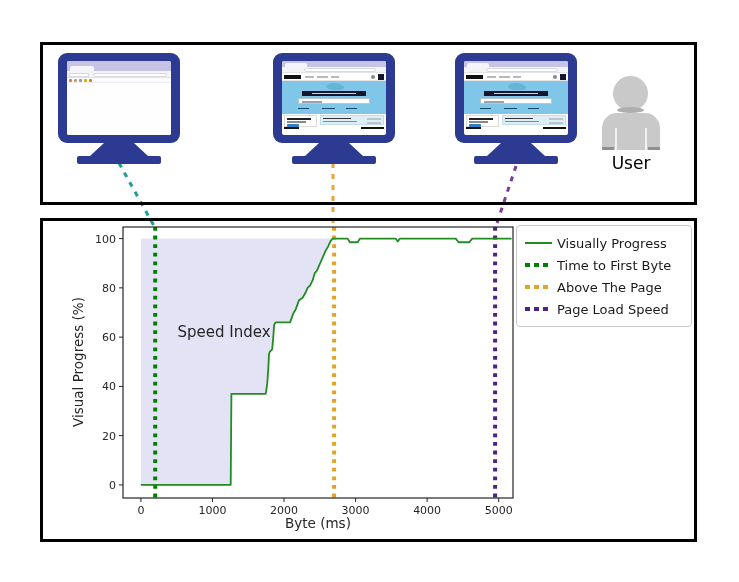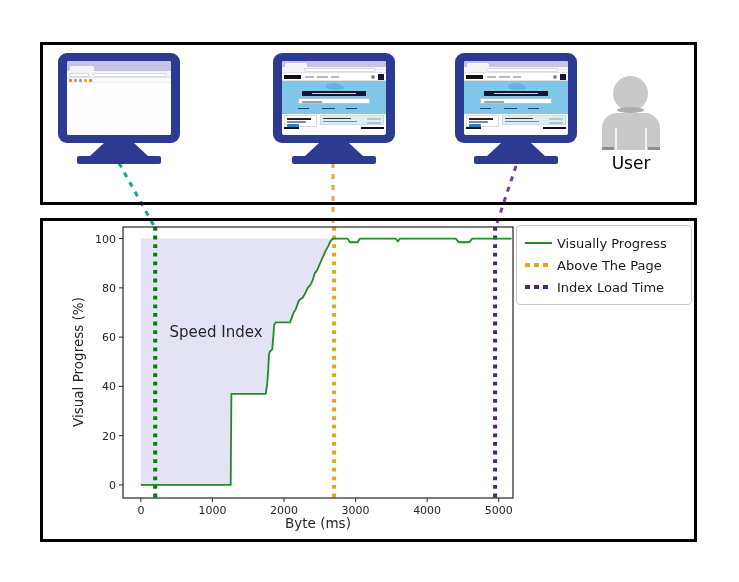--- a/index.html
+++ b/index.html
@@ -74,21 +74,21 @@
   .user-arm-r{position:absolute;left:43px;top:52px;width:1.5px;height:22px;background:#f2f2f2;}
   .user-cuff-l{position:absolute;left:0;top:71px;width:12px;height:3px;background:#8f8f8f;}
   .user-cuff-r{position:absolute;left:46px;top:71px;width:12px;height:3px;background:#8f8f8f;}
   .user-label{position:absolute;left:-10px;top:77px;width:78px;text-align:center;font-size:17px;color:#000;}
 
   
   #chart-svg{position:absolute;left:42px;top:221px;width:655px;height:320px;z-index:2;pointer-events:none;}
   #ylabel{position:absolute;left:78px;top:362px;transform:translate(-50%,-50%) rotate(-90deg);
           white-space:nowrap;font-size:13.5px;color:#262626;z-index:2;}
   #xlabel{position:absolute;left:168px;top:515px;width:300px;text-align:center;font-size:13.5px;color:#262626;z-index:2;}
-  #speed-index-label{position:absolute;transform:translate(-50%,-50%);font-size:15px;color:#262626;z-index:2;white-space:nowrap;}
+  #speed-index-label{position:absolute;transform:translate(-50%,-50%);font-size:15px;color:#262626;z-index:2;white-space:nowrap;margin-left:8px;}
 
   
   #legend{position:absolute;left:516px;top:225px;width:176px;background:rgba(255,255,255,0.95);
           border:1px solid #c9c9c9;border-radius:4px;padding:6px 8px;z-index:3;}
   .legend-row{display:flex;align-items:center;height:22px;font-size:13px;color:#1a1a1a;}
   .sw{flex:0 0 32px;display:flex;align-items:center;}
   .sw.line i{display:block;width:27px;height:2.3px;}
   .sw.dots i{display:block;width:4.5px;height:4.5px;margin-right:4.5px;}
   .legend-label{white-space:nowrap;}
 </style>
@@ -281,29 +281,37 @@
 
   <div id="legend">
     <div class="legend-row">
       <span class="sw line">
           <i style="background: rgb(34, 139, 34);"></i>
         </span>
       <span class="legend-label">Visually Progress</span>
     </div>
     <div class="legend-row">
       <span class="sw dots">
+          <i style="background: rgb(0, 128, 0);"></i>
+          <i style="background: rgb(0, 128, 0);"></i>
+          <i style="background: rgb(0, 128, 0);"></i>
+        </span>
+      <span class="legend-label">Time to First Byte</span>
+    </div>
+    <div class="legend-row">
+      <span class="sw dots">
           <i style="background: rgb(226, 164, 39);"></i>
           <i style="background: rgb(226, 164, 39);"></i>
           <i style="background: rgb(226, 164, 39);"></i>
         </span>
       <span class="legend-label">Above The Page</span>
     </div>
     <div class="legend-row">
       <span class="sw dots">
           <i style="background: rgb(79, 33, 131);"></i>
           <i style="background: rgb(79, 33, 131);"></i>
           <i style="background: rgb(79, 33, 131);"></i>
         </span>
-      <span class="legend-label">Index Load Time</span>
+      <span class="legend-label">Page Load Speed</span>
     </div>
   </div>
 
 </div>
 
 </body></html>

